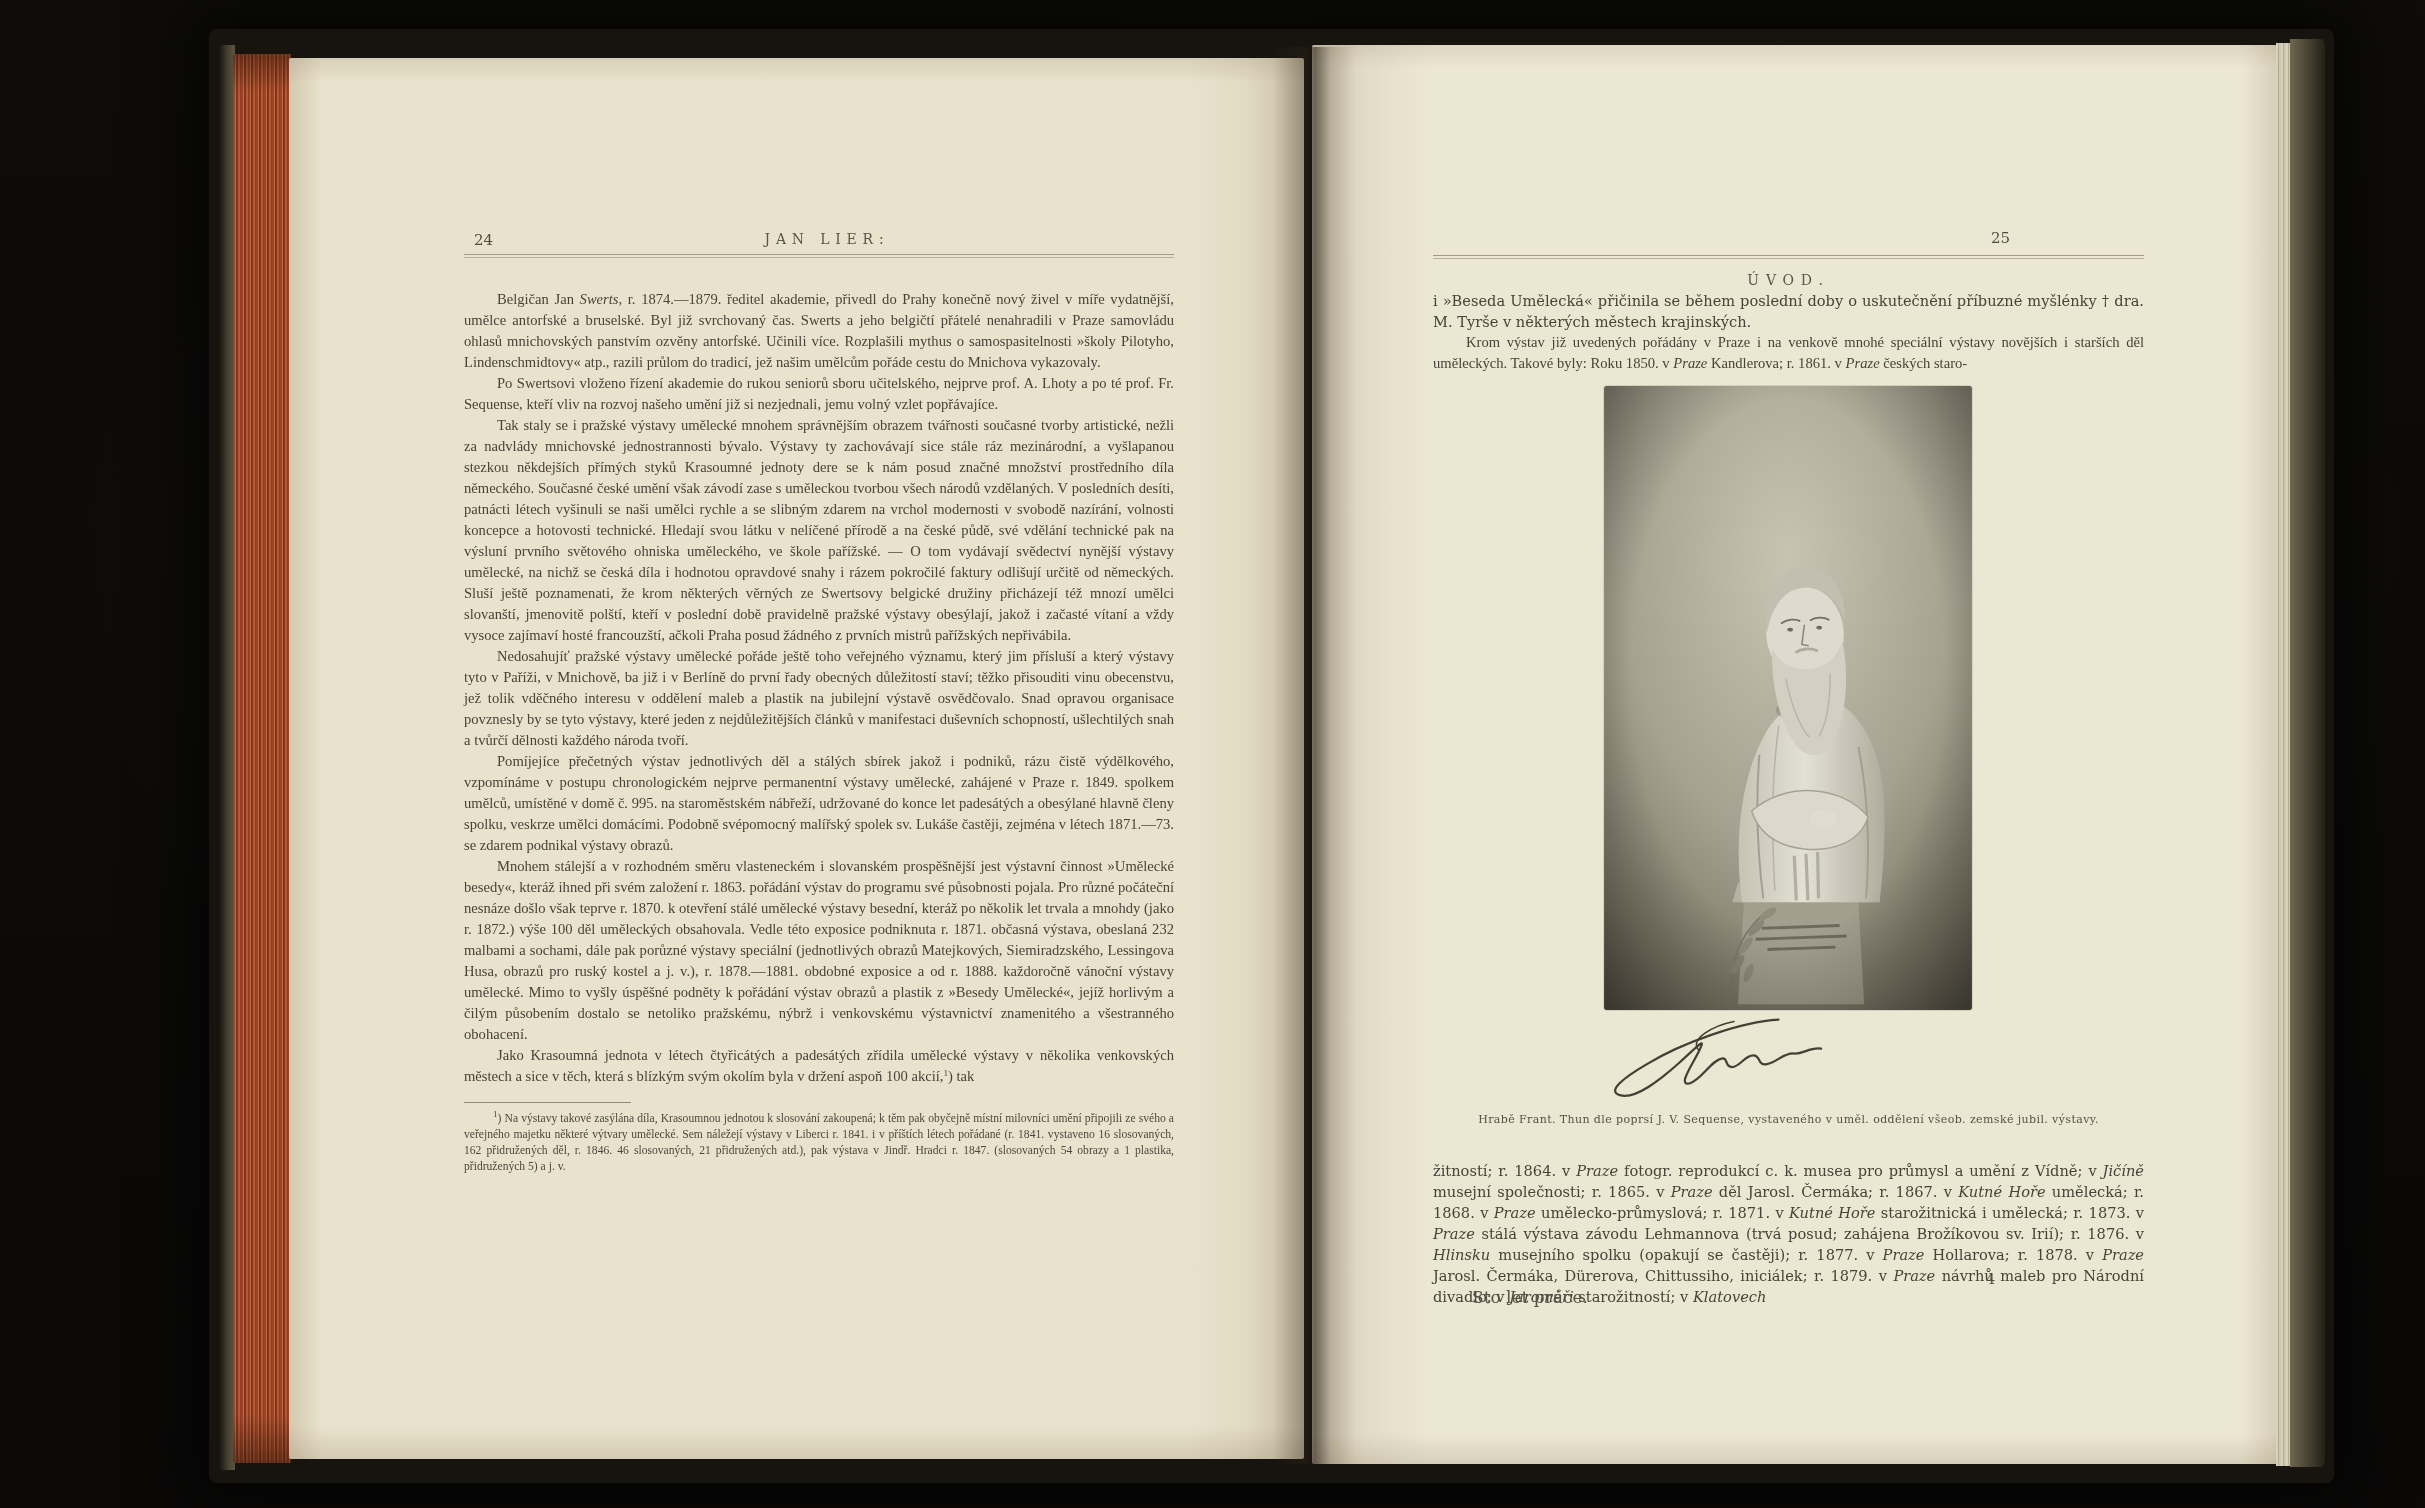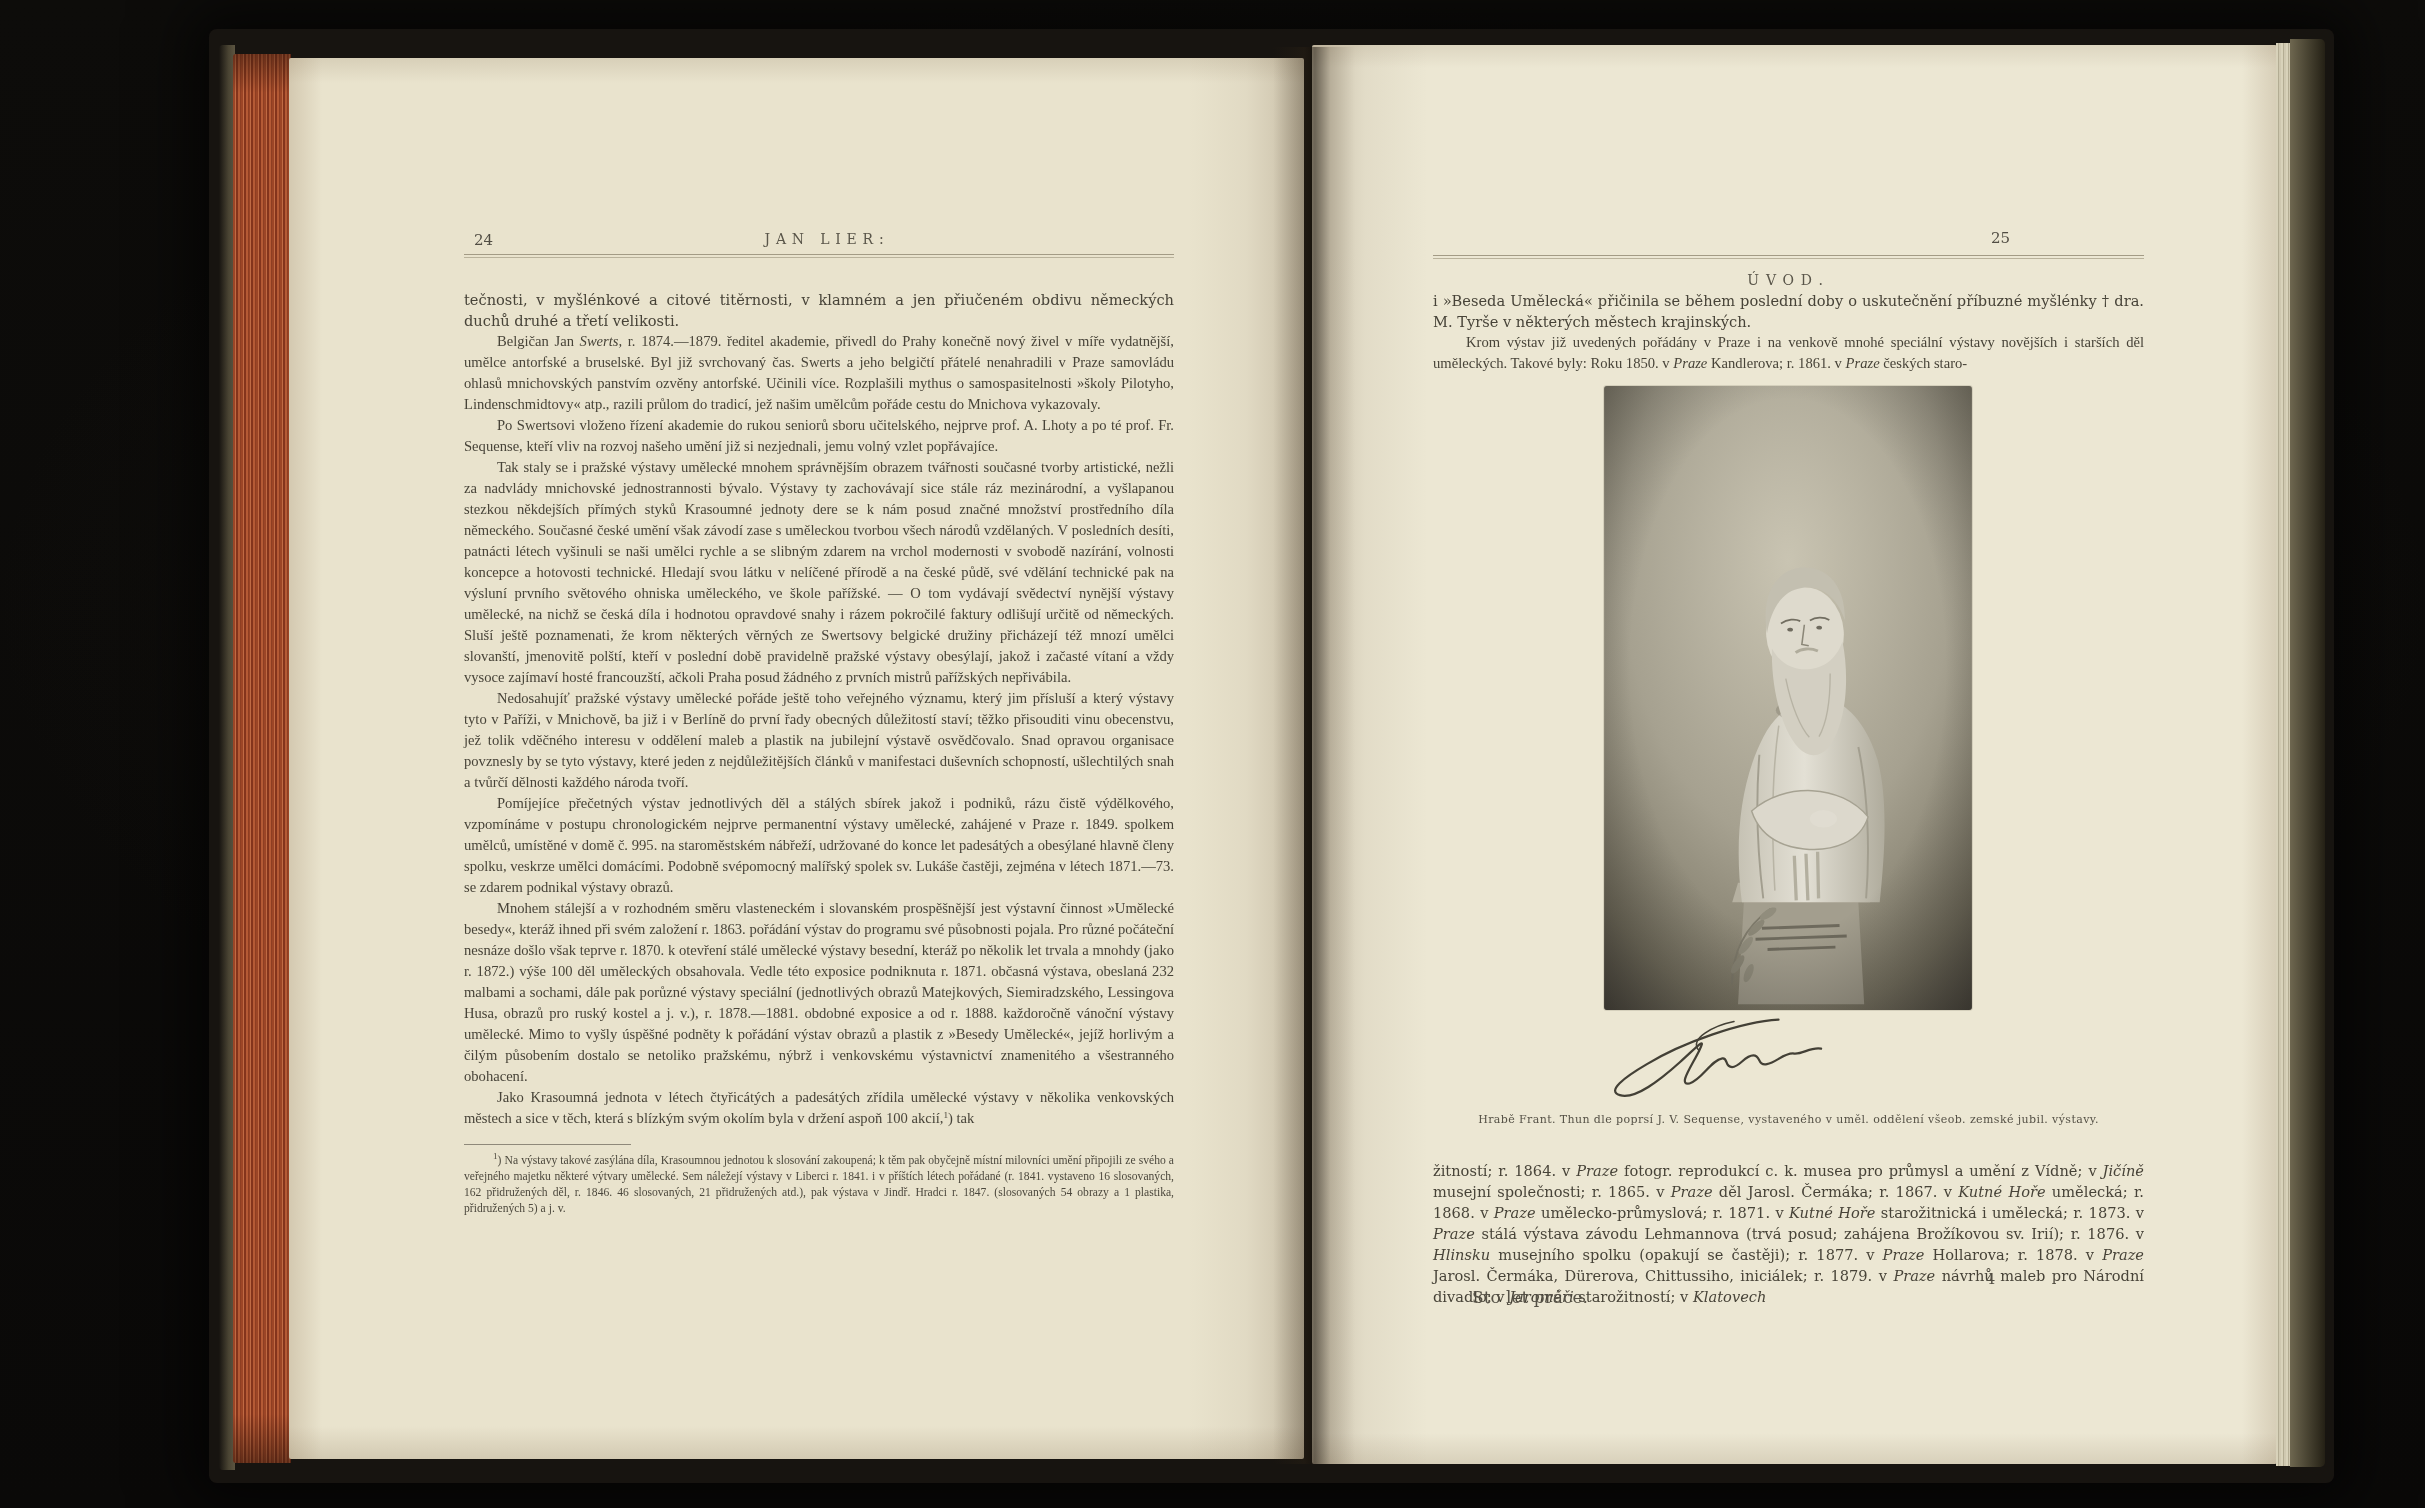--- a/index.html
+++ b/index.html
@@ -126,21 +126,20 @@
 
   <div class="abs page page-left">
     <div class="abs lp-header">
       <span class="pagenum">24</span>
       <span class="running-header">JAN LIER:</span>
     </div>
     <div class="abs double-rule lp-rule"></div>
 
     <div class="abs bodytext lp-content">
       <div>
-          <p class="para">tečnosti, v myšlénkové a citové titěrnosti, v klamném a jen přiučeném obdivu německých duchů druhé a třetí velikosti.</p>
           <p class="para ind">Belgičan Jan <em>Swerts,</em> r. 1874.—1879. ředitel akademie, přivedl do Prahy konečně nový živel v míře vydatnější, umělce antorfské a bruselské. Byl již svrchovaný čas. Swerts a jeho belgičtí přátelé nenahradili v Praze samovládu ohlasů mnichovských panstvím ozvěny antorfské. Učinili více. Rozplašili mythus o samospasitelnosti »školy Pilotyho, Lindenschmidtovy« atp., razili průlom do tradicí, jež našim umělcům pořáde cestu do Mnichova vykazovaly.</p>
           <p class="para ind">Po Swertsovi vloženo řízení akademie do rukou seniorů sboru učitelského, nejprve prof. A. Lhoty a po té prof. Fr. Sequense, kteří vliv na rozvoj našeho umění již si nezjednali, jemu volný vzlet popřávajíce.</p>
           <p class="para ind">Tak staly se i pražské výstavy umělecké mnohem správnějším obrazem tvářnosti současné tvorby artistické, nežli za nadvlády mnichovské jednostrannosti bývalo. Výstavy ty zachovávají sice stále ráz mezinárodní, a vyšlapanou stezkou někdejších přímých styků Krasoumné jednoty dere se k nám posud značné množství prostředního díla německého. Současné české umění však závodí zase s uměleckou tvorbou všech národů vzdělaných. V posledních desíti, patnácti létech vyšinuli se naši umělci rychle a se slibným zdarem na vrchol modernosti v svobodě nazírání, volnosti koncepce a hotovosti technické. Hledají svou látku v nelíčené přírodě a na české půdě, své vdělání technické pak na výsluní prvního světového ohniska uměleckého, ve škole pařížské. — O tom vydávají svědectví nynější výstavy umělecké, na nichž se česká díla i hodnotou opravdové snahy i rázem pokročilé faktury odlišují určitě od německých. Sluší ještě poznamenati, že krom některých věrných ze Swertsovy belgické družiny přicházejí též mnozí umělci slovanští, jmenovitě polští, kteří v poslední době pravidelně pražské výstavy obesýlají, jakož i začasté vítaní a vždy vysoce zajímaví hosté francouzští, ačkoli Praha posud žádného z prvních mistrů pařížských nepřivábila.</p>
           <p class="para ind">Nedosahujíť pražské výstavy umělecké pořáde ještě toho veřejného významu, který jim přísluší a který výstavy tyto v Paříži, v Mnichově, ba již i v Berlíně do první řady obecných důležitostí staví; těžko přisouditi vinu obecenstvu, jež tolik vděčného interesu v oddělení maleb a plastik na jubilejní výstavě osvědčovalo. Snad opravou organisace povznesly by se tyto výstavy, které jeden z nejdůležitějších článků v manifestaci duševních schopností, ušlechtilých snah a tvůrčí dělnosti každého národa tvoří.</p>
           <p class="para ind">Pomíjejíce přečetných výstav jednotlivých děl a stálých sbírek jakož i podniků, rázu čistě výdělkového, vzpomínáme v postupu chronologickém nejprve permanentní výstavy umělecké, zahájené v Praze r. 1849. spolkem umělců, umístěné v domě č. 995. na staroměstském nábřeží, udržované do konce let padesátých a obesýlané hlavně členy spolku, veskrze umělci domácími. Podobně svépomocný malířský spolek sv. Lukáše častěji, zejména v létech 1871.—73. se zdarem podnikal výstavy obrazů.</p>
           <p class="para ind">Mnohem stálejší a v rozhodném směru vlasteneckém i slovanském prospěšnější jest výstavní činnost »Umělecké besedy«, kteráž ihned při svém založení r. 1863. pořádání výstav do programu své působnosti pojala. Pro různé počáteční nesnáze došlo však teprve r. 1870. k otevření stálé umělecké výstavy besední, kteráž po několik let trvala a mnohdy (jako r. 1872.) výše 100 děl uměleckých obsahovala. Vedle této exposice podniknuta r. 1871. občasná výstava, obeslaná 232 malbami a sochami, dále pak porůzné výstavy speciální (jednotlivých obrazů Matejkových, Siemiradzského, Lessingova Husa, obrazů pro ruský kostel a j. v.), r. 1878.—1881. obdobné exposice a od r. 1888. každoročně vánoční výstavy umělecké. Mimo to vyšly úspěšné podněty k pořádání výstav obrazů a plastik z »Besedy Umělecké«, jejíž horlivým a čilým působením dostalo se netoliko pražskému, nýbrž i venkovskému výstavnictví znamenitého a všestranného obohacení.</p>
           <p class="para ind">Jako Krasoumná jednota v létech čtyřicátých a padesátých zřídila umělecké výstavy v několika venkovských městech a sice v těch, která s blízkým svým okolím byla v držení aspoň 100 akcií,<sup>1</sup>) tak</p>
         </div>
       <div class="footnote-rule"></div>
       <div class="footnote">

